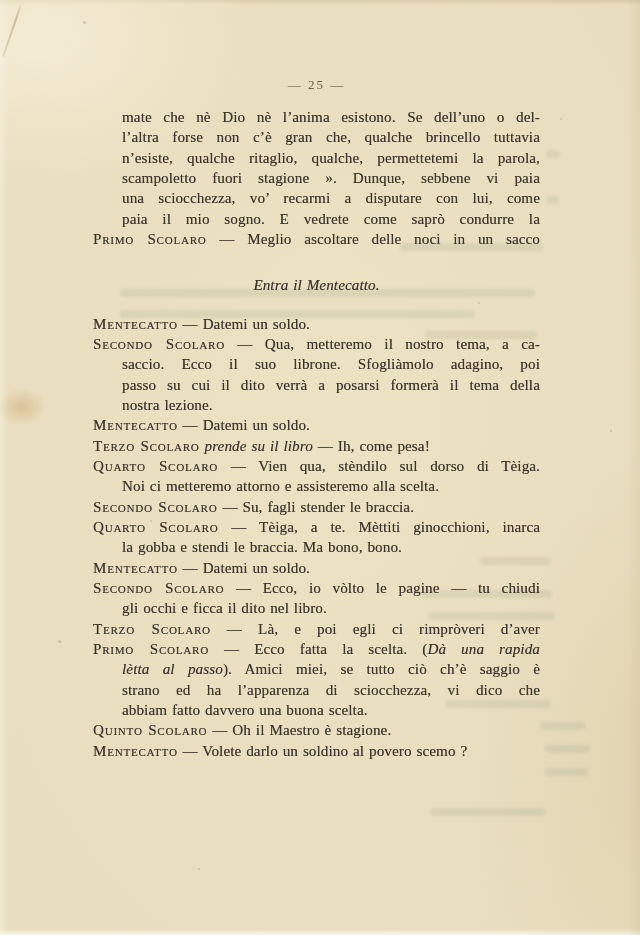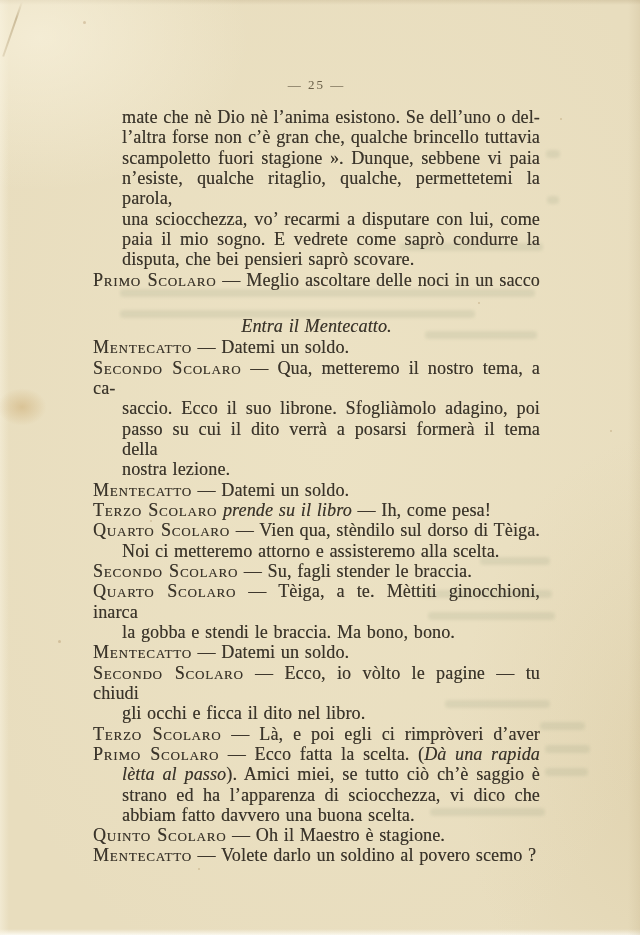--- a/index.html
+++ b/index.html
@@ -24,28 +24,28 @@
     transform:rotate(109deg);transform-origin:0 0;
   }
   .speck{position:absolute;border-radius:50%;background:rgba(150,110,60,0.28);}
   .ghost{position:absolute;height:8px;border-radius:4px;background:rgba(139,150,118,0.16);filter:blur(1.6px);}
   .page-number{
     position:absolute;left:93px;top:77px;width:447px;text-align:center;
     font-size:13px;letter-spacing:2px;color:#61584494;color:#6a6049;
   }
   .text-block{position:absolute;left:93px;top:107px;width:447px;}
   .line{
-    font-size:18px;line-height:20.33px;color:#3a342a;
+    font-size:15px;line-height:20.33px;color:#3a342a;
     text-align:justify;letter-spacing:0.15px;word-spacing:1px;
     text-shadow:0.25px 0 0 rgba(58,52,42,0.55);
     white-space:normal;
   }
   .line.j{text-align-last:justify;}
   .line.cont{padding-left:29px;}
-  .line.stage{text-align:center;padding-left:0;margin:26px 0 1px 0;}
+  .line.stage{text-align:center;padding-left:0;margin:26px 0 18px 0;}
   .sc{font-variant:small-caps;letter-spacing:0.8px;}
   .i{font-style:italic;}
 </style>
 </head>
 <body>
 
 <div class="page">
 
   <div class="crease"></div>
 
@@ -71,25 +71,24 @@
       <div class="speck" style="left: 58px; top: 640px; width: 3px; height: 3px;"></div>
       <div class="speck" style="left: 610px; top: 430px; width: 2px; height: 2px;"></div>
       <div class="speck" style="left: 150px; top: 520px; width: 2px; height: 2px;"></div>
     </div>
 
   <div class="page-number">— 25 —</div>
 
   <div class="text-block" id="text-block">
       <div class="line cont j"><span>mate che nè Dio nè l’anima esistono. Se dell’uno o del-</span></div>
       <div class="line cont j"><span>l’altra forse non c’è gran che, qualche brincello tuttavia</span></div>
+      <div class="line cont j"><span>n’esiste, qualche ritaglio, qualche, permettetemi la parola,</span></div>
       <div class="line cont j"><span>scampoletto fuori stagione ». Dunque, sebbene vi paia</span></div>
-      <div class="line cont j"><span>n’esiste, qualche ritaglio, qualche, permettetemi la parola,</span></div>
       <div class="line cont j"><span>una sciocchezza, vo’ recarmi a disputare con lui, come</span></div>
       <div class="line cont j"><span>paia il mio sogno. E vedrete come saprò condurre la</span></div>
-      <div class="line cont"><span>disputa, che bei pensieri saprò scovare.</span></div>
       <div class="line speaker j"><span class="sc">Primo Scolaro</span><span> — Meglio ascoltare delle noci in un sacco</span></div>
       <div class="line stage"><span class="i">Entra il Mentecatto.</span></div>
       <div class="line speaker"><span class="sc">Mentecatto</span><span> — Datemi un soldo.</span></div>
       <div class="line speaker j"><span class="sc">Secondo Scolaro</span><span> — Qua, metteremo il nostro tema, a ca-</span></div>
       <div class="line cont j"><span>saccio. Ecco il suo librone. Sfogliàmolo adagino, poi</span></div>
       <div class="line cont j"><span>passo su cui il dito verrà a posarsi formerà il tema della</span></div>
       <div class="line cont"><span>nostra lezione.</span></div>
       <div class="line speaker"><span class="sc">Mentecatto</span><span> — Datemi un soldo.</span></div>
       <div class="line speaker"><span class="sc">Terzo Scolaro</span><span class="i"> prende su il libro </span><span>— Ih, come pesa!</span></div>
       <div class="line speaker j"><span class="sc">Quarto Scolaro</span><span> — Vien qua, stèndilo sul dorso di Tèiga.</span></div>

